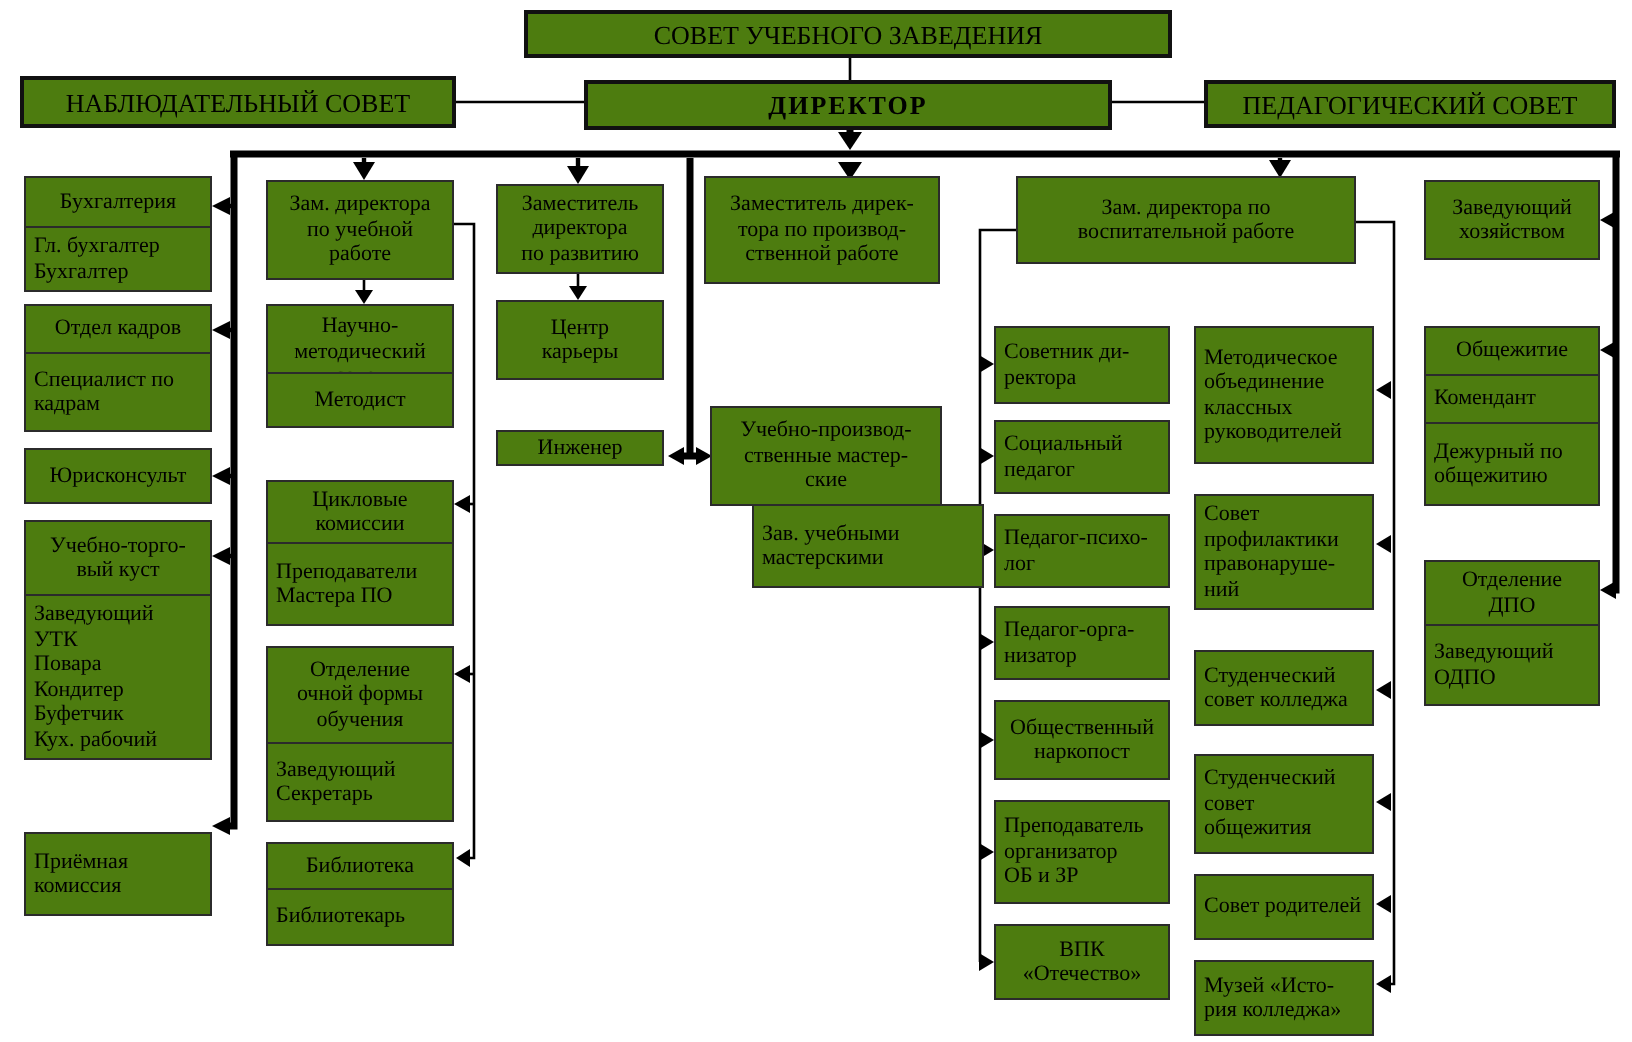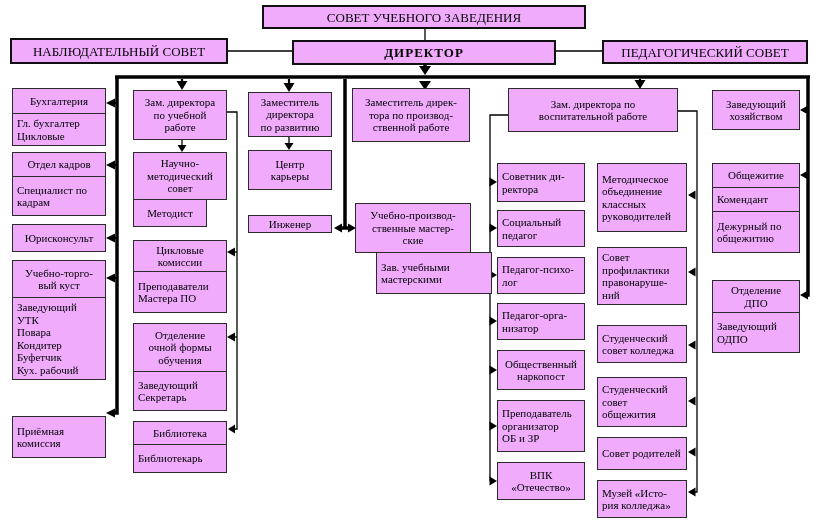--- a/index.html
+++ b/index.html
@@ -7,21 +7,21 @@
     position:relative;width:816px;height:521px;background:#ffffff;
     font-family:"Liberation Serif","DejaVu Serif",serif;color:#000;overflow:hidden;
   }
   .wires{position:absolute;left:0;top:0;width:816px;height:521px;}
   .wires path,.wires line{fill:none;stroke:#000;}
   .thick{stroke-width:3.5;}
   .med{stroke-width:2.2;}
   .thin{stroke-width:1.3;}
   .wires polygon{fill:#000;stroke:none;}
   .bx{
-    position:absolute;box-sizing:border-box;border:1px solid #2b2b2b;background:#f0abfc;
+    position:absolute;box-sizing:border-box;border:1px solid #2b2b2b;background:#4d7c0f;
     font-size:11px;line-height:12.5px;display:flex;align-items:center;
     padding:2px 4px;white-space:pre-line;
   }
   .c{justify-content:center;text-align:center;}
   .top2{border:2px solid #111;font-size:13px;line-height:15px;justify-content:center;text-align:center;}
   .b{font-weight:bold;letter-spacing:1px;}
 </style>
 </head>
 <body>
 
@@ -97,42 +97,42 @@
     <polygon points="688,492 695.5,487.5 695.5,496.5"></polygon>
   </svg>
 
   <div class="bx top2" style="left:262px;top:5px;width:324px;height:24px">СОВЕТ УЧЕБНОГО ЗАВЕДЕНИЯ</div>
   <div class="bx top2" style="left:10px;top:38px;width:218px;height:26px">НАБЛЮДАТЕЛЬНЫЙ СОВЕТ</div>
   <div class="bx top2 b" style="left:292px;top:40px;width:264px;height:25px">ДИРЕКТОР</div>
   <div class="bx top2" style="left:602px;top:40px;width:206px;height:24px">ПЕДАГОГИЧЕСКИЙ СОВЕТ</div>
 
   <div class="bx c" style="left:12px;top:88px;width:94px;height:26px">Бухгалтерия</div>
   <div class="bx" style="left:12px;top:113px;width:94px;height:33px">Гл. бухгалтер
-Цикловые</div>
+Бухгалтер</div>
   <div class="bx c" style="left:12px;top:152px;width:94px;height:25px">Отдел кадров</div>
   <div class="bx" style="left:12px;top:176px;width:94px;height:40px">Специалист по
 кадрам</div>
   <div class="bx c" style="left:12px;top:224px;width:94px;height:28px">Юрисконсульт</div>
   <div class="bx c" style="left:12px;top:260px;width:94px;height:38px">Учебно-торго-
 вый куст</div>
   <div class="bx" style="left:12px;top:297px;width:94px;height:83px">Заведующий УТК
 Повара
 Кондитер
 Буфетчик
 Кух. рабочий</div>
   <div class="bx" style="left:12px;top:416px;width:94px;height:42px">Приёмная
 комиссия</div>
 
   <div class="bx c" style="left:133px;top:90px;width:94px;height:50px">Зам. директора
 по учебной
 работе</div>
   <div class="bx c" style="left:133px;top:152px;width:94px;height:48px">Научно-
 методический
 совет</div>
-  <div class="bx c" style="left:133px;top:199px;width:74px;height:28px">Методист</div>
+  <div class="bx c" style="left:133px;top:186px;width:94px;height:28px">Методист</div>
   <div class="bx c" style="left:133px;top:240px;width:94px;height:32px">Цикловые
 комиссии</div>
   <div class="bx" style="left:133px;top:271px;width:94px;height:42px">Преподаватели
 Мастера ПО</div>
   <div class="bx c" style="left:133px;top:323px;width:94px;height:49px">Отделение
 очной формы
 обучения</div>
   <div class="bx" style="left:133px;top:371px;width:94px;height:40px">Заведующий
 Секретарь</div>
   <div class="bx c" style="left:133px;top:421px;width:94px;height:24px">Библиотека</div>

